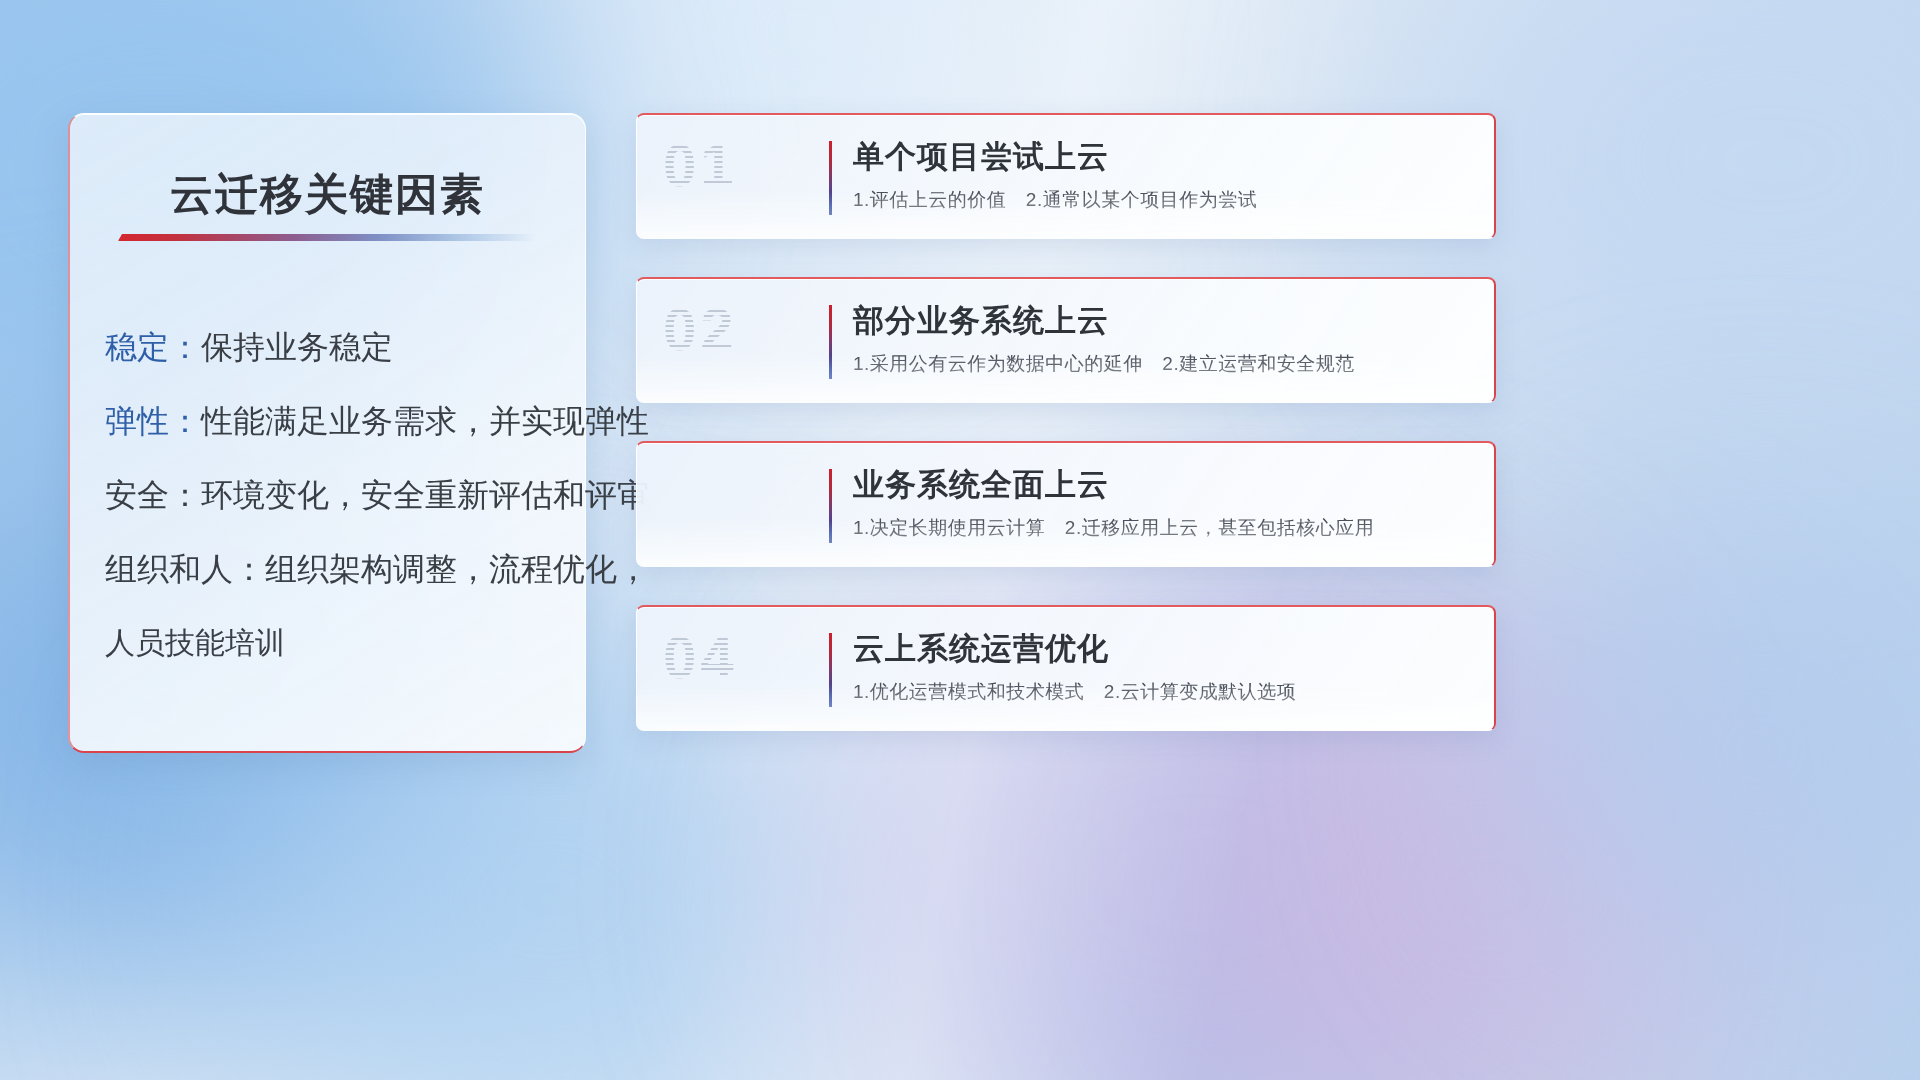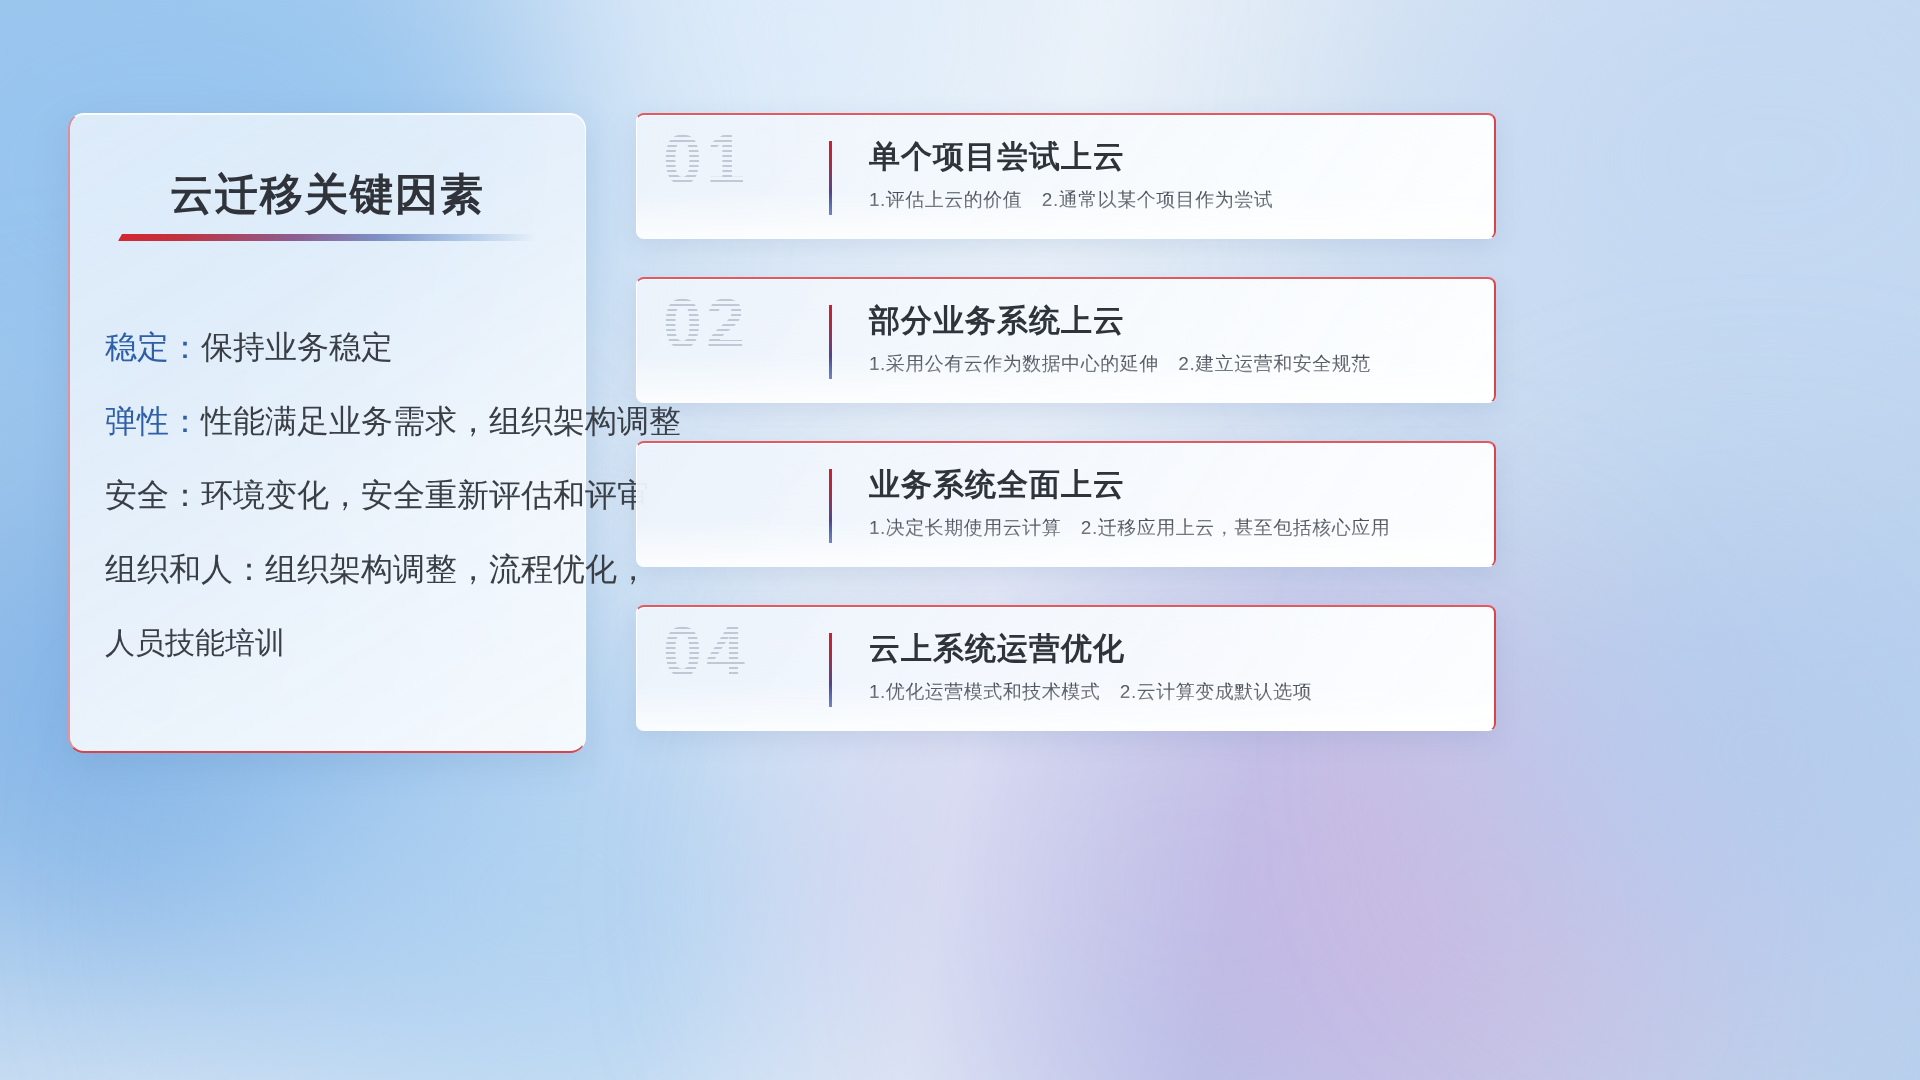--- a/index.html
+++ b/index.html
@@ -92,40 +92,40 @@
     border-right:2px solid #d8444a;
     box-shadow:0 8px 26px rgba(92,126,172,.16), inset 0 1px 0 rgba(255,255,255,.95);
     overflow:hidden;
   }
   .stage-card::after {
     content:""; position:absolute; left:0; right:0; bottom:0; height:46px;
     background:linear-gradient(to bottom, rgba(255,255,255,0), rgba(255,255,255,.75));
     pointer-events:none;
   }
   .stage-num {
-    position:absolute; left:26px; top:5px;
-    font-size:70px; font-weight:bold; letter-spacing:4px;
+    position:absolute; left:26px; top:16px;
+    font-size:60px; font-weight:bold; letter-spacing:4px;
     color:#aab6c6;
     opacity:.55;
     -webkit-background-clip:text; background-clip:text;
     -webkit-text-fill-color:transparent;
     background-image:repeating-linear-gradient(
         to bottom,
         rgba(150,162,180,.95) 0px,
         rgba(150,162,180,.95) 2px,
         rgba(255,255,255,0) 2px,
         rgba(255,255,255,0) 5px),
       linear-gradient(to bottom, rgba(205,90,95,.55) 0%, rgba(205,90,95,0) 22%);
     user-select:none;
   }
   .stage-divider {
     position:absolute; left:192px; top:26px; width:3px; height:74px;
     background:linear-gradient(to bottom,#cf1f2b 0%,#b0293f 28%,#6a3f7d 58%,#2c47a0 88%,#1d3da0 100%);
   }
-  .stage-text { position:absolute; left:232px; top:20px; right:20px; }
+  .stage-text { position:absolute; left:216px; top:20px; right:20px; }
   .stage-heading {
     font-size:31px; font-weight:bold; color:#2f343b; letter-spacing:1px;
     line-height:44px;
   }
   .stage-sub {
     margin-top:8px;
     font-size:19px; color:#4a505a; letter-spacing:.5px; white-space:nowrap;
   }
 </style>
 </head>
@@ -148,21 +148,21 @@
 <section id="left-panel">
   <h1 id="panel-title">云迁移关键因素</h1>
   <div id="title-rule"></div>
   <div id="factor-list">
 
     <div class="factor-row">
       <span class="factor-label blue">稳定：</span><span>保持业务稳定</span>
     </div>
 
     <div class="factor-row">
-      <span class="factor-label blue">弹性：</span><span>性能满足业务需求，组织架构调整</span>
+      <span class="factor-label blue">弹性：</span><span>性能满足业务需求，并实现弹性</span>
     </div>
 
     <div class="factor-row">
       <span class="factor-label gray">安全：</span><span>环境变化，安全重新评估和评审</span>
     </div>
 
 
     <div class="factor-row">
       <span class="factor-label gray">组织和人：</span><span>组织架构调整，流程优化，</span>
     </div>

